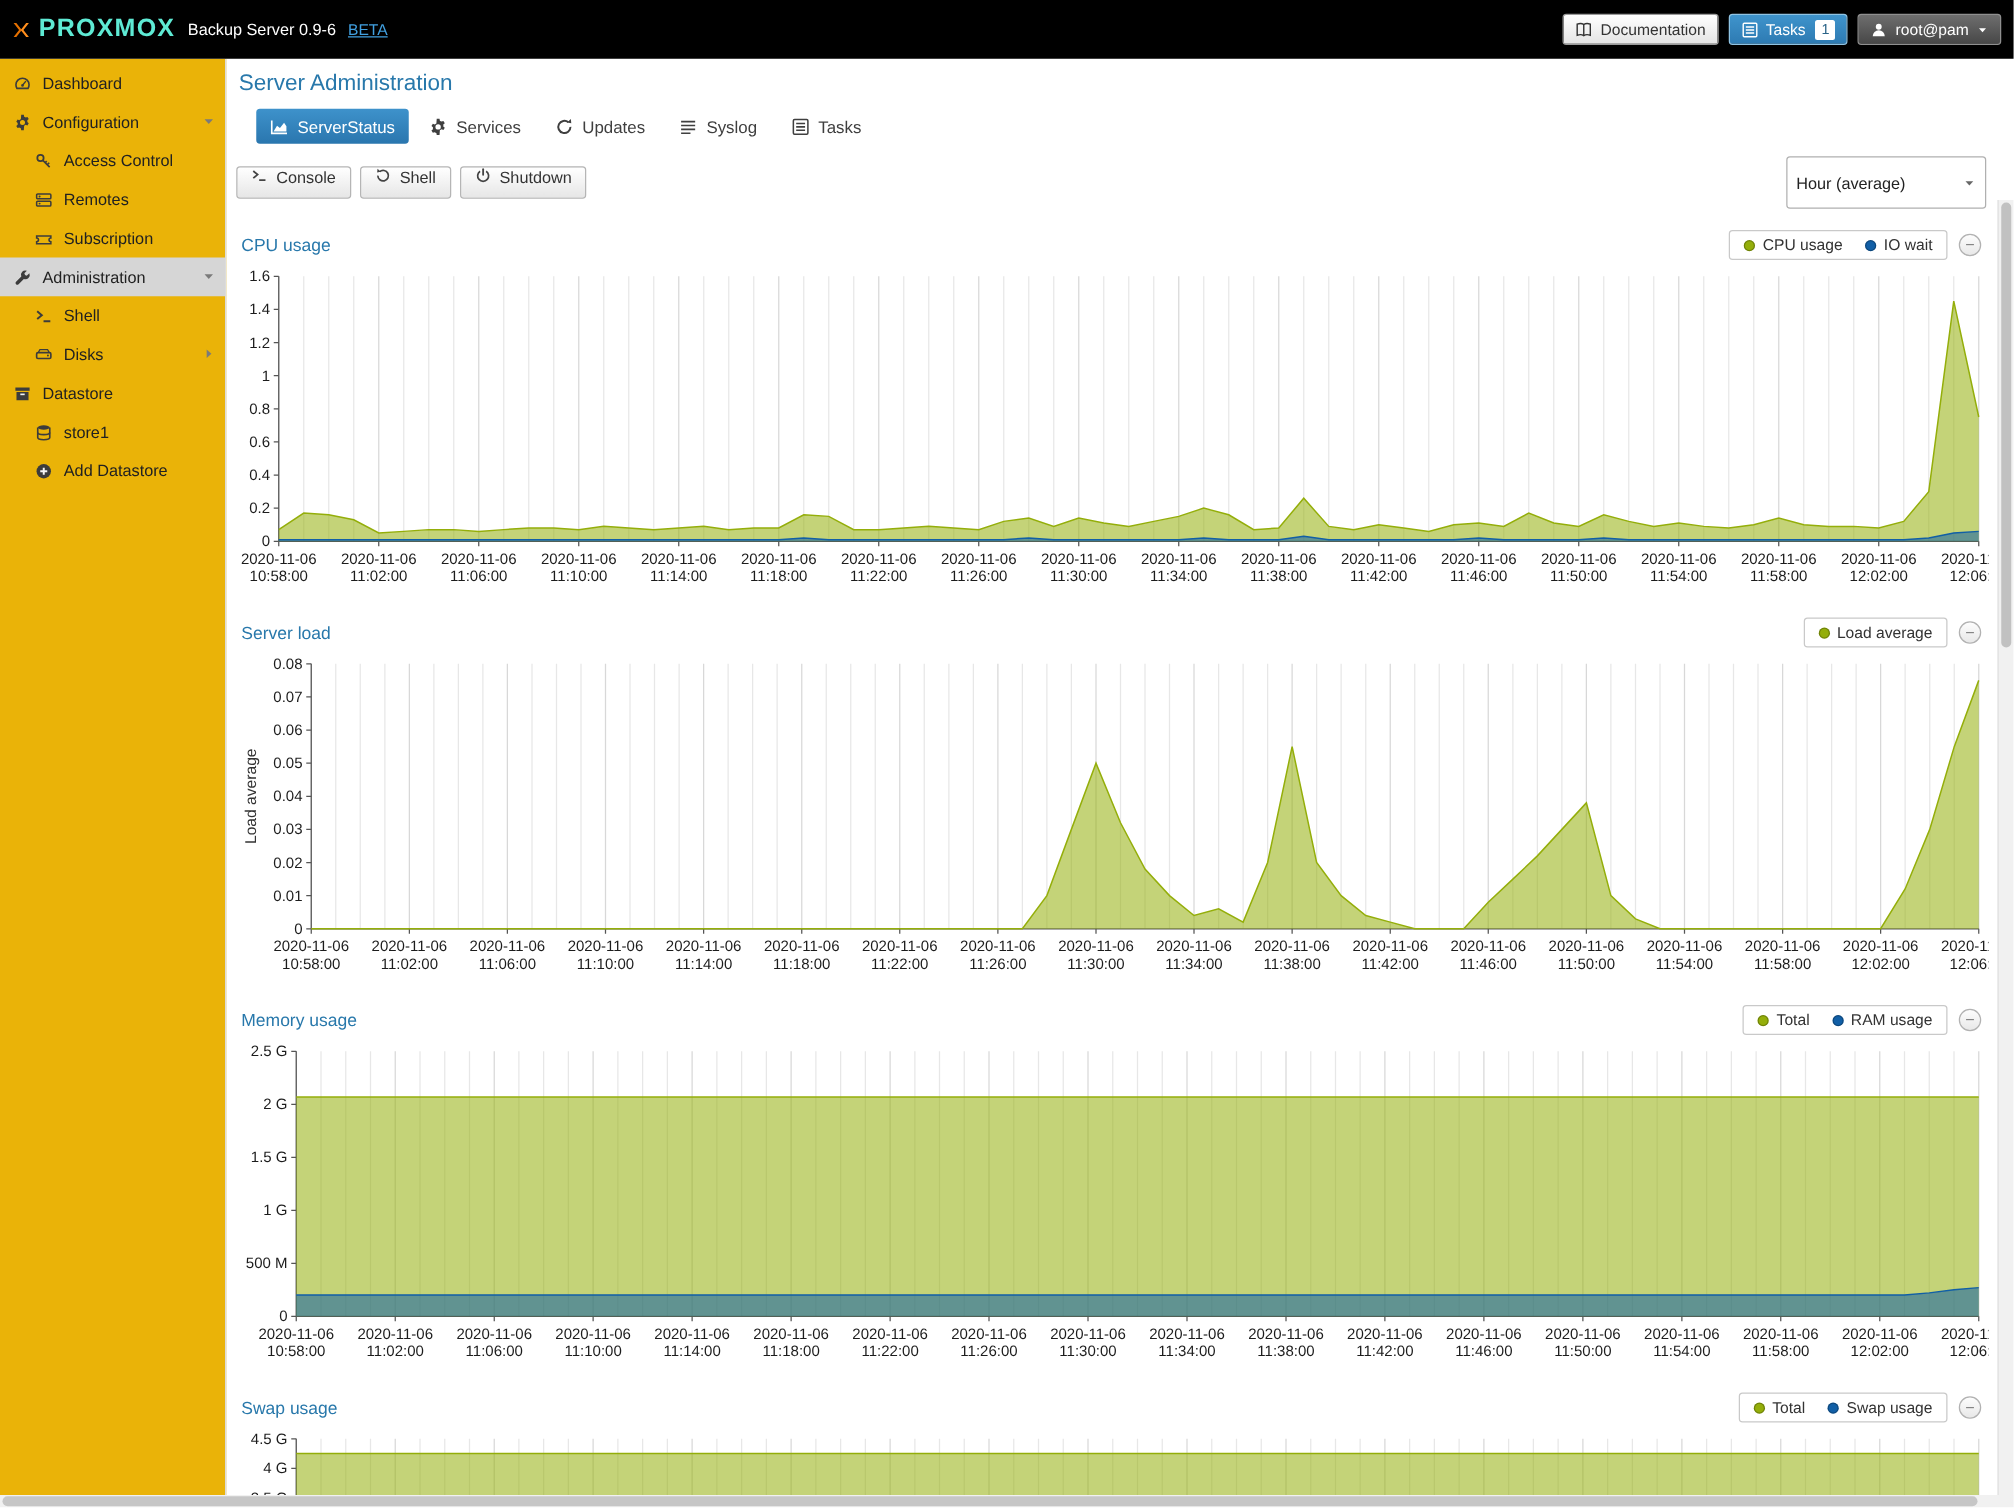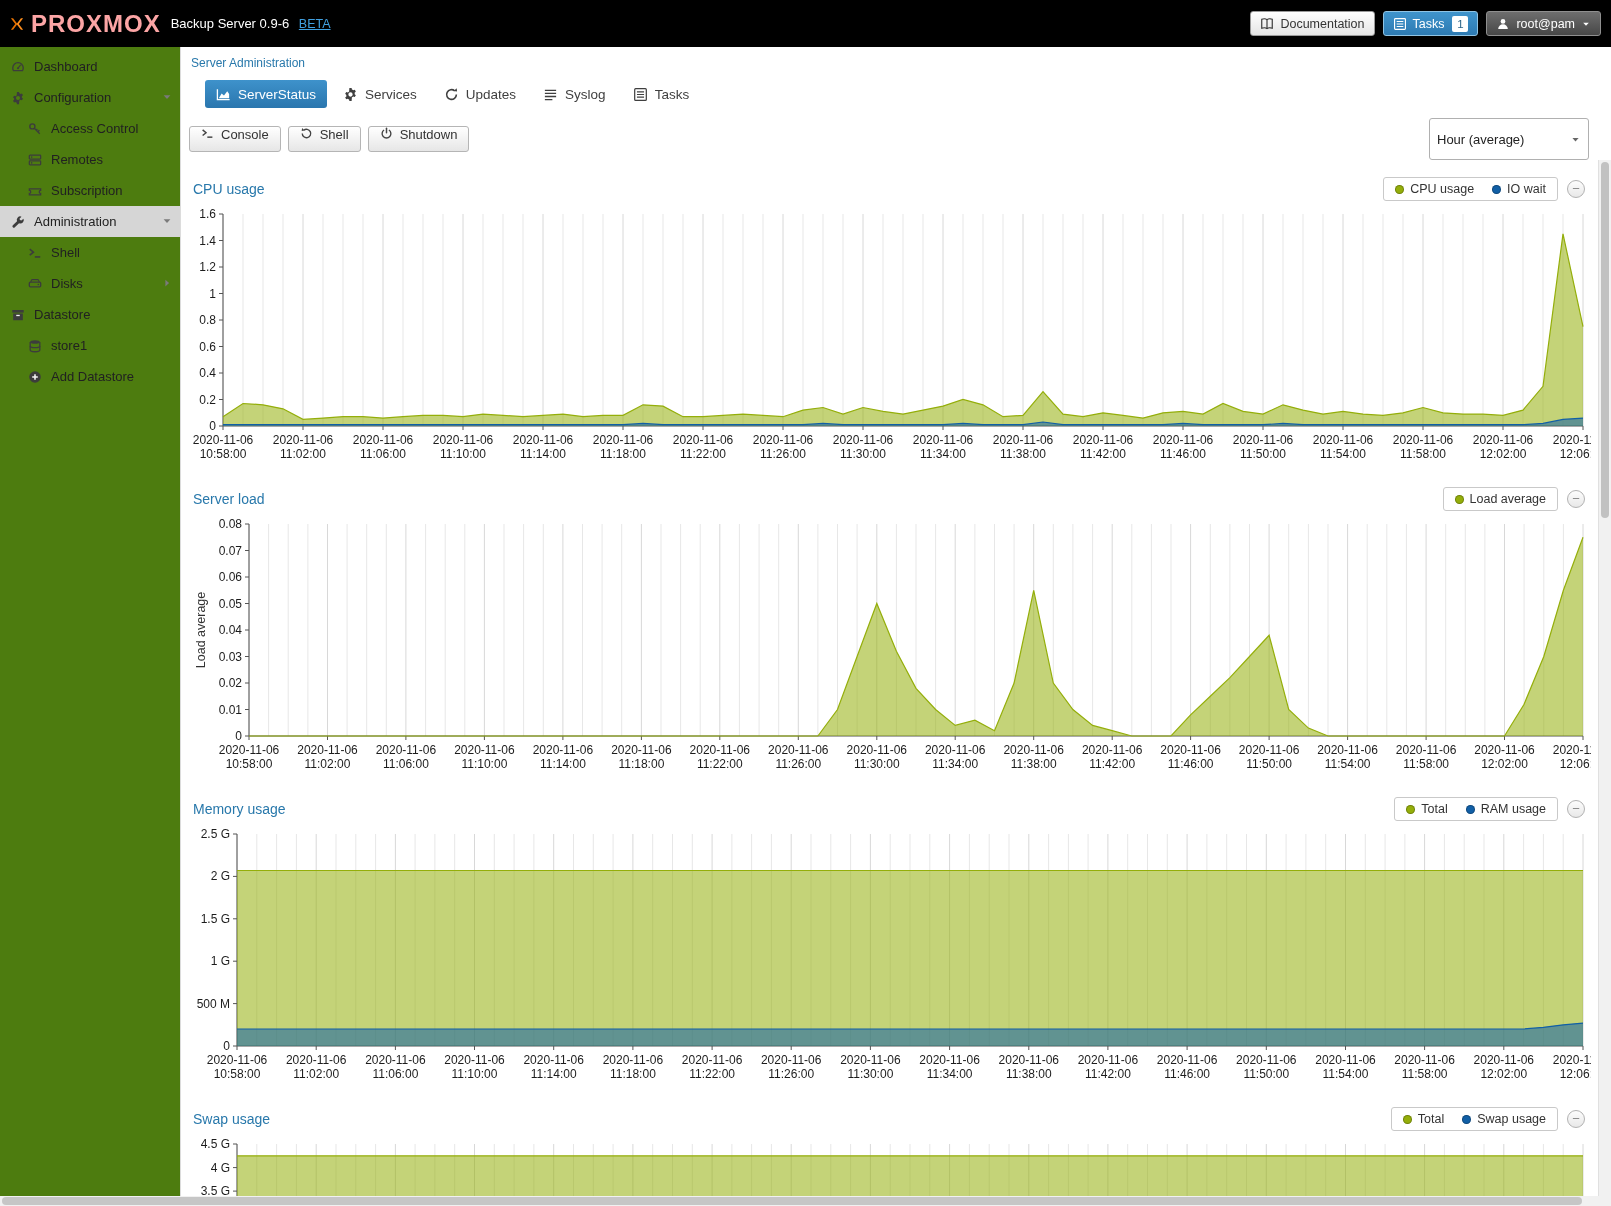--- a/index.html
+++ b/index.html
@@ -3,44 +3,44 @@
 <meta charset="utf-8">
 <style>
   *{box-sizing:border-box;margin:0;padding:0}
   html,body{width:1611px;height:1206px;overflow:hidden;font-family:"Liberation Sans",sans-serif;background:#fff}
   body{position:relative;font-size:13px;color:#222}
 
   
   .topbar{position:absolute;top:0;left:0;right:0;height:47px;background:#000;display:flex;align-items:center;padding:0 10px;z-index:20}
   .brand{display:flex;align-items:center;gap:7px}
   .logo-mark{width:27px;height:27px;display:inline-flex}
-  .logo-text{color:#fca5a5;font-weight:bold;font-size:24px;letter-spacing:1px}
+  .logo-text{color:#5eead4;font-weight:bold;font-size:20px;letter-spacing:1px}
   .product{color:#fff;font-size:13px;margin-left:10px}
   .beta{color:#41a0e0;text-decoration:underline;margin-left:6px;font-size:12.5px;cursor:pointer}
   .topbar-right{margin-left:auto;display:flex;align-items:flex-start;gap:8px}
   .tb-btn{display:flex;align-items:center;gap:6px;height:25px;padding:0 9px;border-radius:3px;font-size:12.5px;cursor:pointer;font-family:inherit}
   .tb-btn.light{background:linear-gradient(#ffffff,#e4e4e4);border:1px solid #9a9a9a;color:#333}
   .tb-btn.primary{background:linear-gradient(#3f94cc,#2d7ab2);border:1px solid #8fc3e3;color:#fff}
   .tb-btn.dark{background:linear-gradient(#6e6e6e,#474747);border:1px solid #8f8f8f;color:#fff}
   .badge{background:#fff;color:#2b6488;border-radius:2px;min-width:16px;height:16px;line-height:16px;text-align:center;font-size:11.5px;padding:0 4px;margin-left:2px}
   [data-icon]{display:inline-flex;width:14px;height:14px;flex:none}
   [data-icon] svg{width:100%;height:100%;display:block}
   .caret-sm{width:10px;height:10px}
 
   
-  .sidebar{position:absolute;top:47px;left:0;bottom:10px;width:181px;background:#4d7c0f;border-right:1px solid #dcdcdc;padding-top:4px;z-index:10}
+  .sidebar{position:absolute;top:47px;left:0;bottom:10px;width:181px;background:#eab308;border-right:1px solid #dcdcdc;padding-top:4px;z-index:10}
   .nav-item{position:relative;display:flex;align-items:center;gap:8px;height:31px;padding-left:10px;font-size:13px;color:#212121;cursor:pointer}
   .nav-item.lvl1{padding-left:27px}
   .nav-item.selected{background:#d6d6d6}
   .nav-icon{display:inline-flex;width:16px;height:14px;color:#3c3c3c;justify-content:center}
   .nav-caret{position:absolute;right:7px;top:9px;width:12px;height:12px;color:#7a7a7a}
 
   
   .content{position:absolute;left:181px;top:47px;right:0;bottom:10px;background:#fff;overflow:hidden}
-  .content-title{margin:9px 0 0 10px;font-size:12px;color:#2878ab}
+  .content-title{margin:9px 0 0 10px;font-size:18px;color:#2878ab}
   .tabs{display:flex;gap:5px;margin:10px 0 0 24px}
   .tab{display:flex;align-items:center;gap:7px;height:28px;padding:0 11px;border-radius:3px;font-size:13.5px;color:#3f3f3f;cursor:pointer}
   .tab [data-icon]{width:15px;height:15px}
   .tab.active{background:linear-gradient(#3e92cb,#2a76ae);color:#fff}
   .toolbar{display:flex;align-items:center;gap:7px;margin:10px 22px 0 8px}
   .tl-btn{display:flex;align-items:flex-start;gap:7px;height:26px;padding:0 11px;border:1px solid #b5b5b5;border-radius:3px;background:linear-gradient(#ffffff,#e6e6e6);font-size:13px;color:#333;cursor:pointer;font-family:inherit}
   .tl-btn [data-icon]{width:13px;height:13px;color:#444}
   .combo{margin-left:auto;width:160px;height:42px;border:1px solid #b0b0b0;border-radius:3px;background:#fff;display:flex;align-items:center;padding:0 7px;font-size:13px;color:#222;cursor:pointer}
   .combo-caret{margin-left:auto;width:11px;height:11px;color:#666;display:inline-flex}
 

